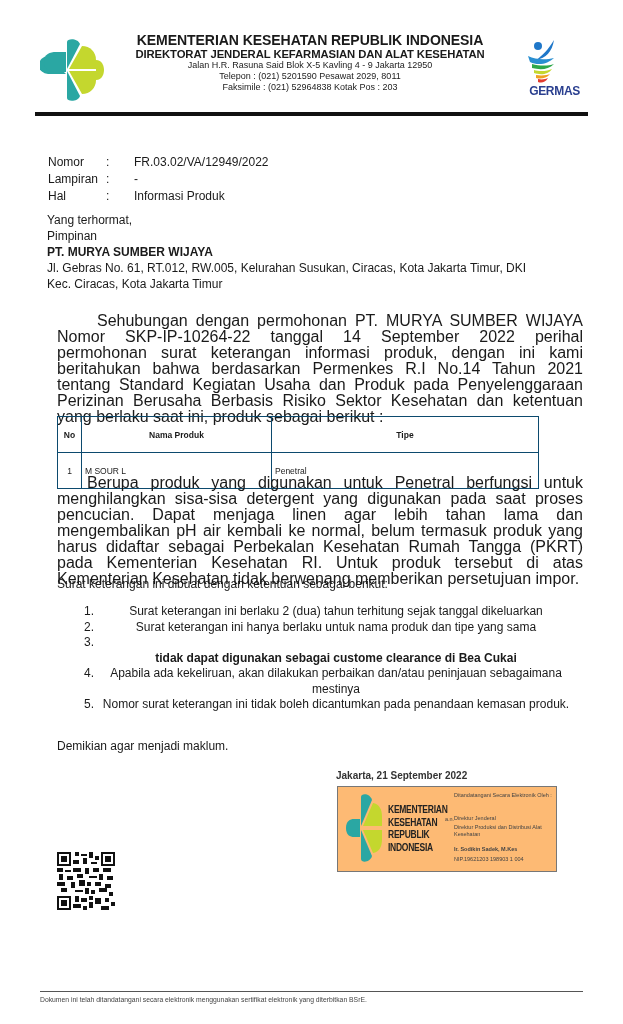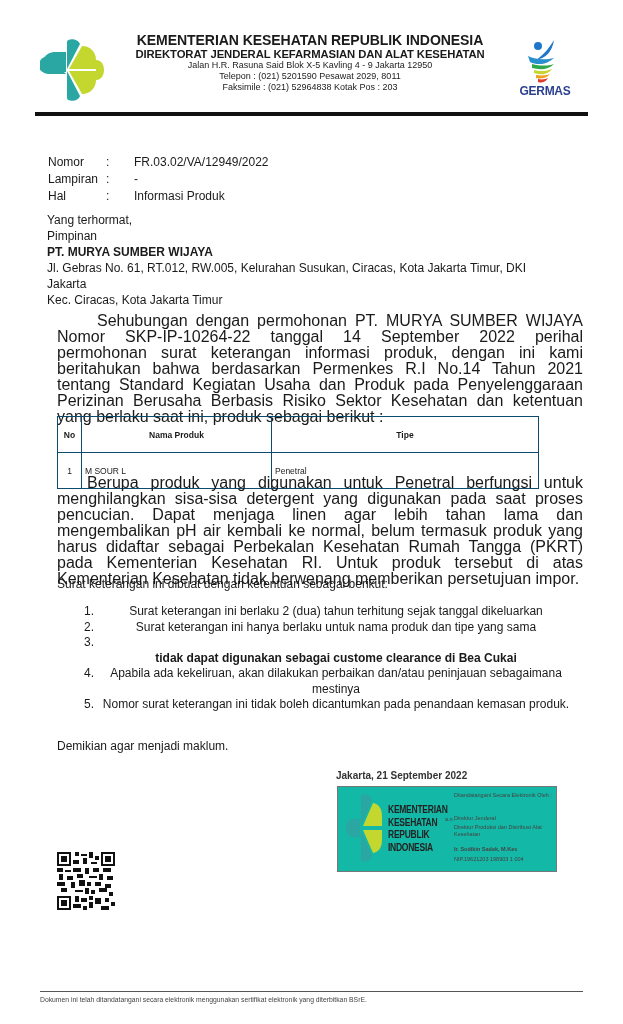--- a/index.html
+++ b/index.html
@@ -3,21 +3,21 @@
 <meta charset="utf-8">
 <style>
   html, body { margin: 0; padding: 0; background: #ffffff; }
   body { width: 623px; height: 1024px; position: relative; overflow: hidden;
          font-family: "Liberation Sans", sans-serif; color: #1a1a1a; }
   .abs { position: absolute; }
 
   
   .kemenkes-logo { left: 40px; top: 38px; width: 64px; height: 64px; }
   .germas-logo { left: 518px; top: 36px; width: 52px; height: 62px; }
-  .germas-text { left: 510px; top: 84px; width: 70px; text-align: center;
+  .germas-text { left: 510px; top: 84px; width: 70px; text-align: right;
                  font-weight: bold; font-size: 12px; color: #2a3f8f; letter-spacing: -0.3px; }
   .head-block { left: 110px; top: 33px; width: 400px; text-align: center; }
   .head-title { font-weight: bold; font-size: 14.5px; line-height: 15px; letter-spacing: -0.1px; transform: scaleX(0.97); }
   .head-sub { font-weight: bold; font-size: 11.3px; line-height: 12px; letter-spacing: -0.1px; }
   .head-line { font-size: 9px; line-height: 11px; color: #222; }
   .head-rule { left: 35px; top: 112px; width: 553px; height: 4px; background: #111; }
 
   
   .meta { left: 48px; top: 154px; font-size: 12px; line-height: 17px; }
   .meta-row { display: flex; }
@@ -46,21 +46,21 @@
   .terms { left: 84px; top: 604px; font-size: 12px; line-height: 15.5px; width: 490px; margin: 0; padding: 0; list-style: none; }
   .terms li { display: flex; }
   .terms .num { width: 14px; flex: none; }
   .terms .txt { flex: 1; text-align: center; }
   .terms .bold { font-weight: bold; }
 
   .closing { left: 57px; top: 738px; font-size: 12px; line-height: 16px; }
 
   
   .sign-date { left: 336px; top: 770px; font-weight: bold; font-size: 10px; color: #333; }
-  .sign-box { left: 337px; top: 786px; width: 218px; height: 84px; border: 1px solid #777; background: #14b8a6; }
+  .sign-box { left: 337px; top: 786px; width: 218px; height: 84px; border: 1px solid #777; background: #fdba74; }
   .sign-logo { left: 6px; top: 6px; width: 40px; height: 70px; }
   .sign-org { left: 50px; top: 17px; font-weight: bold; font-size: 10px; line-height: 12.5px; color: #222; letter-spacing: -0.3px; transform: scaleX(0.85); transform-origin: left; }
   .sign-small { font-size: 5.5px; color: #444; line-height: 7px; }
   .sign-signed-by { left: 116px; top: 5px; }
   .sign-an { left: 107px; top: 29px; }
   .sign-pos1 { left: 116px; top: 28px; }
   .sign-pos2 { left: 116px; top: 37px; }
   .sign-name { left: 116px; top: 59px; font-weight: bold; }
   .sign-nip { left: 116px; top: 69px; }
 
@@ -121,21 +121,20 @@
     <span class="meta-colon">:</span>
     <span class="meta-value">Informasi Produk</span>
   </div>
 </div>
 
 <div class="abs addressee">
   <div>Yang terhormat,</div>
   <div>Pimpinan</div>
   <div class="company">PT. MURYA SUMBER WIJAYA</div>
   <div>Jl. Gebras No. 61, RT.012, RW.005, Kelurahan Susukan, Ciracas, Kota Jakarta Timur, DKI</div>
-  <div>Jakarta</div>
   <div>Kec. Ciracas, Kota Jakarta Timur</div>
 </div>
 
 <div class="abs para p1 indent">Sehubungan dengan permohonan PT. MURYA SUMBER WIJAYA Nomor SKP-IP-10264-22 tanggal 14 September 2022 perihal permohonan surat keterangan informasi produk, dengan ini kami beritahukan bahwa berdasarkan Permenkes R.I No.14 Tahun 2021 tentang Standard Kegiatan Usaha dan Produk pada Penyelenggaraan Perizinan Berusaha Berbasis Risiko Sektor Kesehatan dan ketentuan yang berlaku saat ini, produk sebagai berikut :</div>
 
 <table class="abs prod-table">
   <thead>
     <tr>
       <th>No</th>
       <th>Nama Produk</th>

